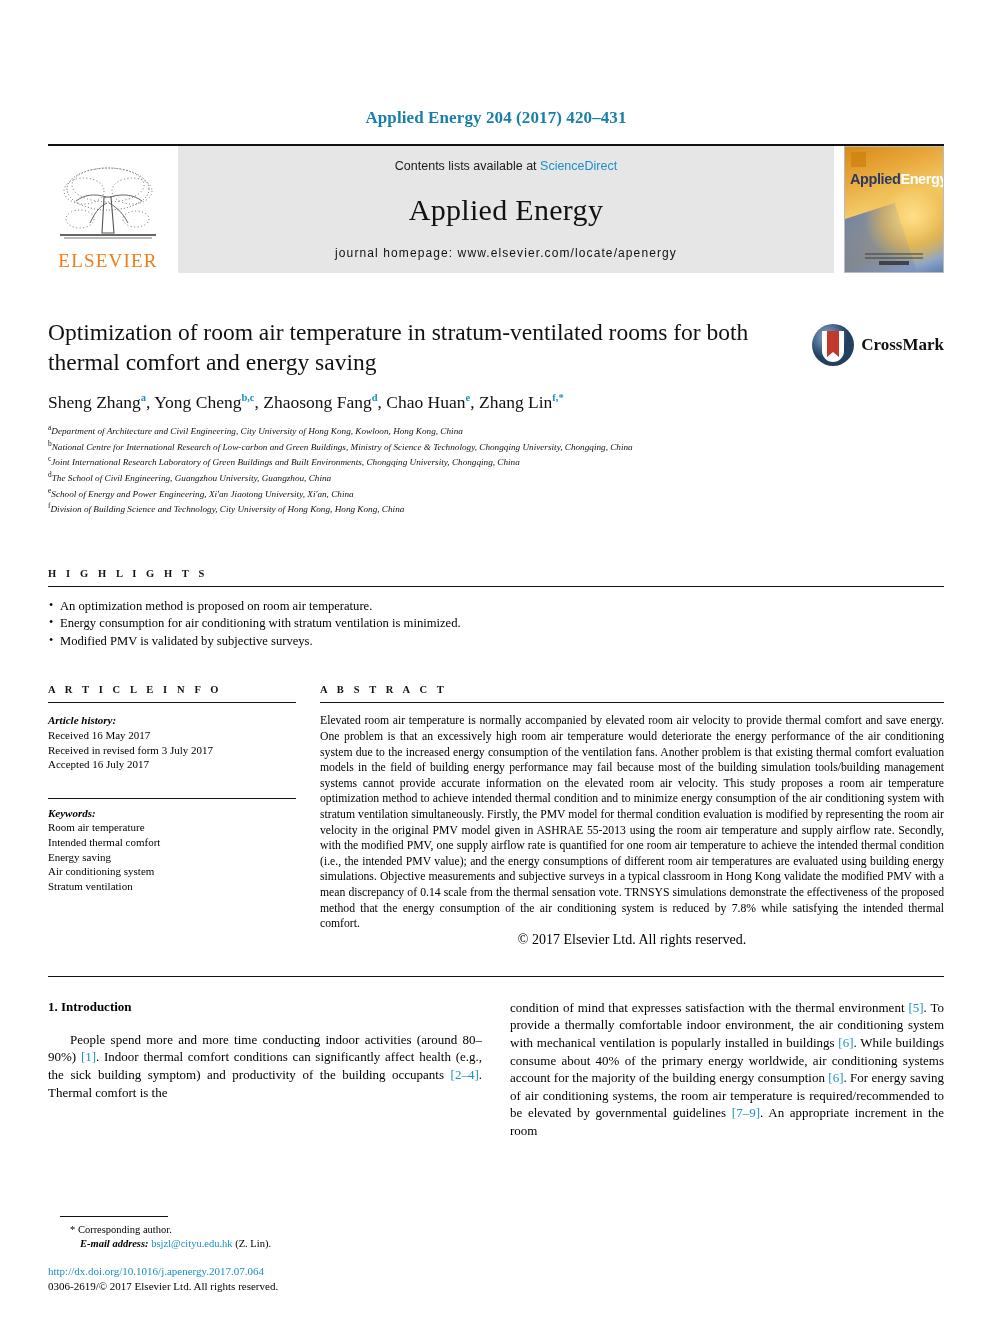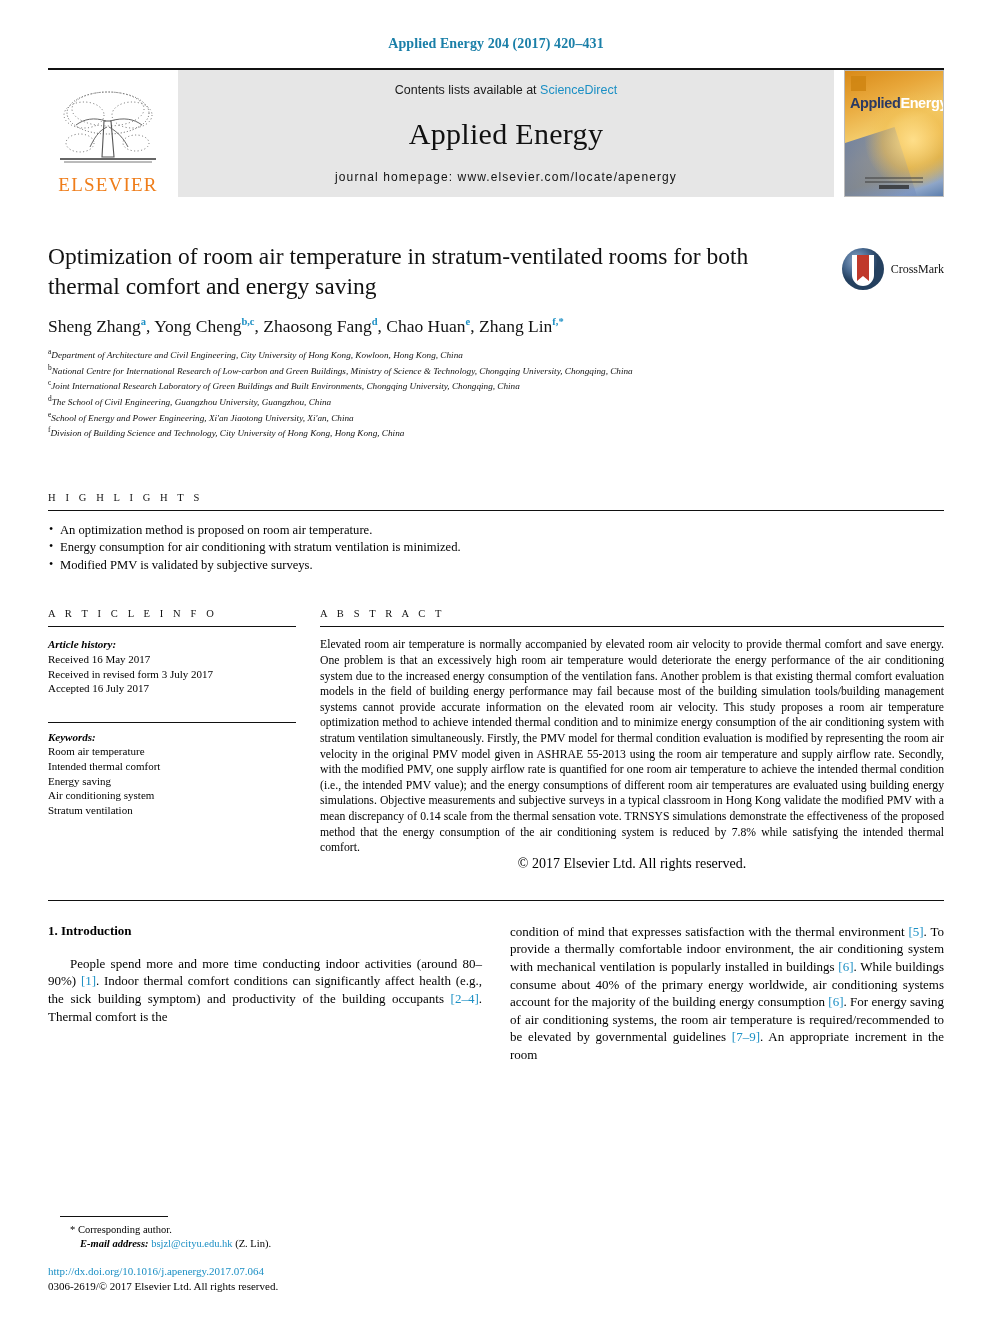--- a/index.html
+++ b/index.html
@@ -20,24 +20,24 @@
     width: 992px;
     height: 1323px;
     box-sizing: border-box;
     padding: 0 48px;
   }
 
   
   .running-head {
     text-align: center;
     color: #1a7fa8;
-    font-size: 14px;
+    font-size: 17px;
     font-weight: bold;
     letter-spacing: .1px;
-    padding-top: 36px;
+    padding-top: 108px;
   }
 
   
   .masthead {
     margin-top: 16px;
     border-top: 2px solid #111;
     display: flex;
     align-items: stretch;
     height: 127px;
   }
@@ -180,30 +180,30 @@
     top: 6px;
     display: flex;
     align-items: center;
     gap: 6px;
   }
   .crossmark-badge {
     width: 44px; height: 44px;
   }
   .crossmark-label {
     font-family: "Liberation Serif", serif;
-    font-size: 12px;
-    font-weight: normal;
+    font-size: 17px;
+    font-weight: bold;
     color: #111;
   }
 
   
   .sec-head {
     font-family: "Liberation Serif", serif;
     font-size: 10.5px;
-    font-weight: normal;
+    font-weight: bold;
     letter-spacing: 3.6px;
     color: #111;
   }
   .rule-thick {
     border-top: 1.6px solid #111;
     margin-top: 7px;
   }
 
   .highlights {
     margin-top: 52px;

